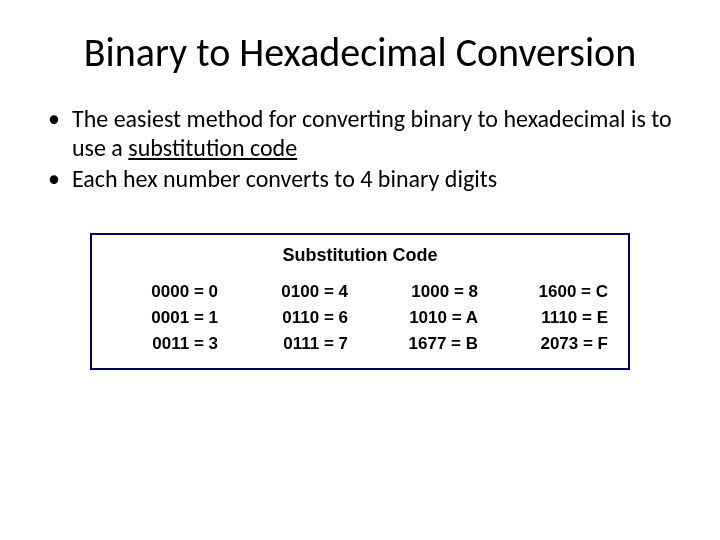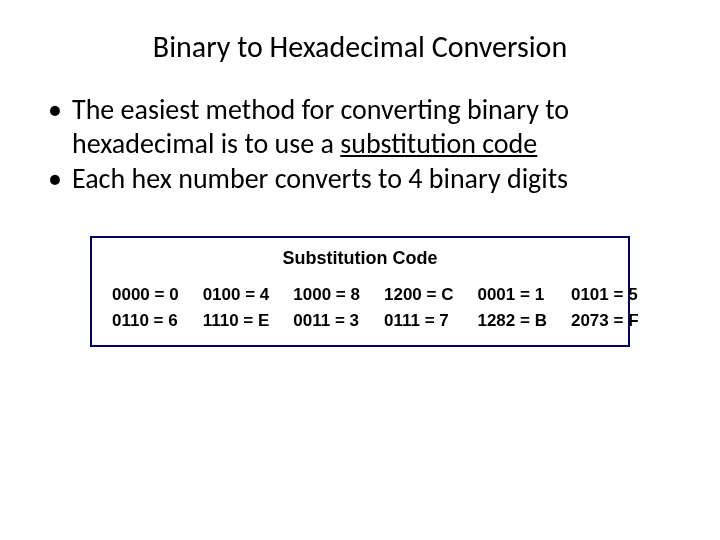--- a/index.html
+++ b/index.html
@@ -8,28 +8,28 @@
     height: 540px;
     background: #fff;
     font-family: Calibri, Arial, sans-serif;
     color: #000;
     overflow: hidden;
   }
   .slide {
     padding: 28px 40px 0 40px;
   }
   .title {
-    font-size: 30px;
+    font-size: 40px;
     font-weight: 400;
     text-align: center;
     margin-bottom: 28px;
   }
   .bullets {
     list-style: none;
-    font-size: 28px;
+    font-size: 24px;
     line-height: 1.2;
     margin-left: 8px;
     margin-bottom: 40px;
   }
   .bullets li {
     position: relative;
     padding-left: 24px;
     margin-bottom: 2px;
   }
   .bullets li::before {
@@ -50,25 +50,26 @@
     font-family: Arial, sans-serif;
   }
   .code-title {
     text-align: center;
     font-weight: 700;
     font-size: 18px;
     margin-bottom: 16px;
   }
   .code-grid {
     display: grid;
-    grid-template-columns: repeat(6, 1fr);
+    grid-template-columns: repeat(4, 1fr);
     column-gap: 24px;
     row-gap: 6px;
     font-weight: 700;
     font-size: 17px;
+    text-align: right;
   }
   .code-cell { white-space: nowrap; }
 </style>
 </head>
 <body>
 
 <div class="slide">
   <h1 class="title">Binary to Hexadecimal Conversion</h1>
 
   <ul class="bullets">
@@ -80,25 +81,25 @@
     </li>
   </ul>
 
   <div class="code-box-wrap">
     <div class="code-box">
       <div class="code-title">Substitution Code</div>
       <div class="code-grid">
         <div class="code-cell">0000 = 0</div>
         <div class="code-cell">0100 = 4</div>
         <div class="code-cell">1000 = 8</div>
-        <div class="code-cell">1200 = C</div>
+        <div class="code-cell">1600 = C</div>
         <div class="code-cell">0001 = 1</div>
-        <div class="code-cell">0101 = 5</div>
         <div class="code-cell">0110 = 6</div>
+        <div class="code-cell">1010 = A</div>
         <div class="code-cell">1110 = E</div>
         <div class="code-cell">0011 = 3</div>
         <div class="code-cell">0111 = 7</div>
-        <div class="code-cell">1282 = B</div>
+        <div class="code-cell">1677 = B</div>
         <div class="code-cell">2073 = F</div>
       </div>
     </div>
   </div>
 </div>
 
 </body></html>

